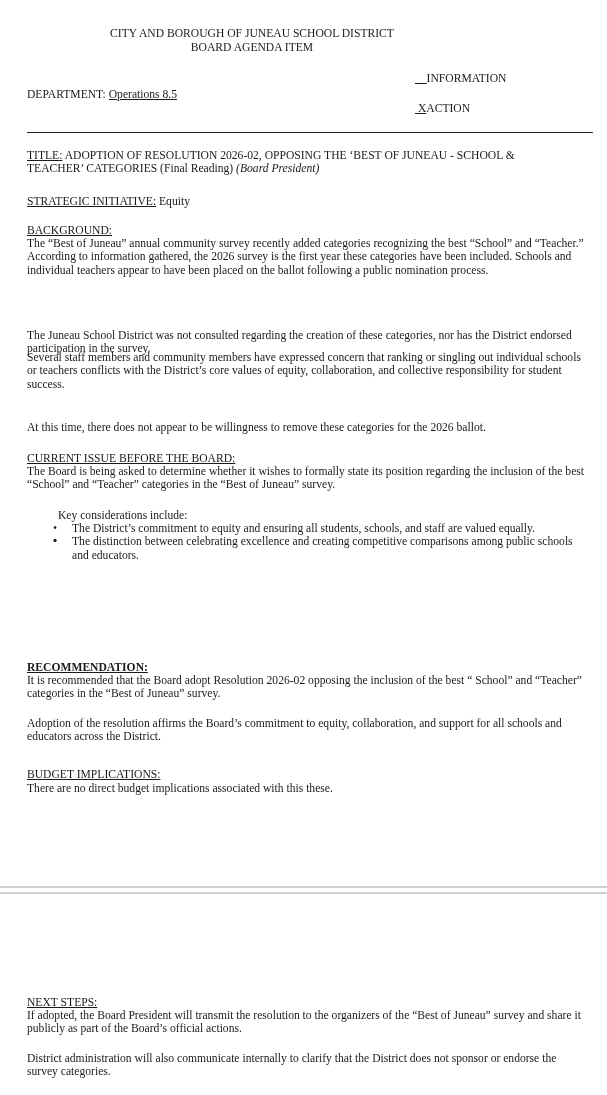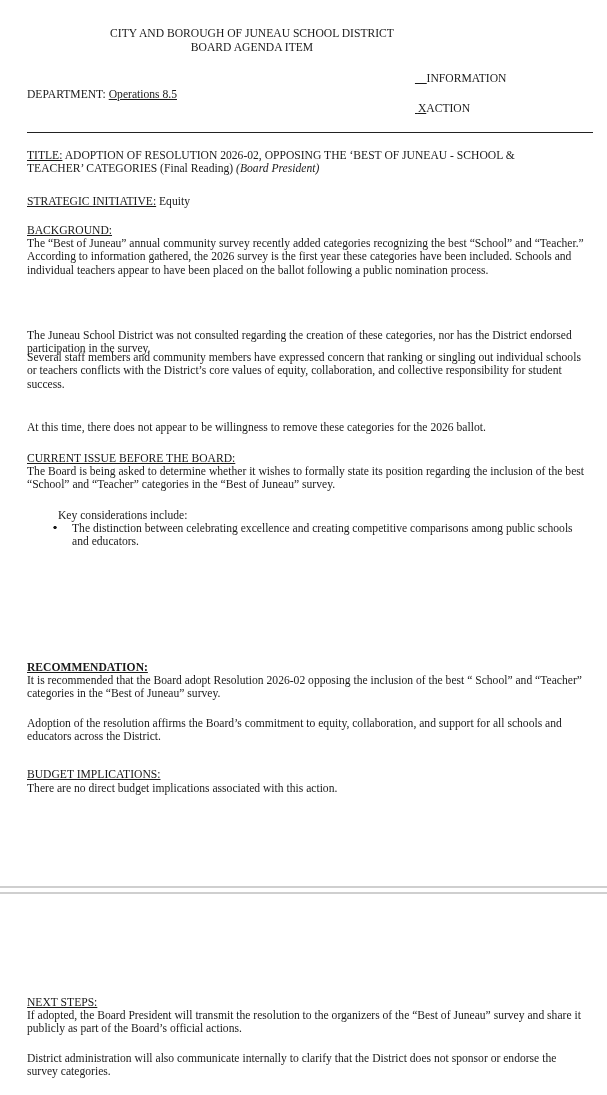--- a/index.html
+++ b/index.html
@@ -49,31 +49,31 @@
 <div class="p u" style="top:224px;">BACKGROUND:</div>
 <div class="p" style="top:237px;">The “Best of Juneau” annual community survey recently added categories recognizing the best “School” and “Teacher.” According to information gathered, the 2026 survey is the first year these categories have been included. Schools and individual teachers appear to have been placed on the ballot following a public nomination process.</div>
 <div class="p" style="top:317px;margin-top:12px;">The Juneau School District was not consulted regarding the creation of these categories, nor has the District endorsed participation in the survey.</div>
 <div class="p" style="top:351px;">Several staff members and community members have expressed concern that ranking or singling out individual schools or teachers conflicts with the District’s core values of equity, collaboration, and collective responsibility for student success.</div>
 <div class="p" style="top:421px;">At this time, there does not appear to be willingness to remove these categories for the 2026 ballot.</div>
 
 <div class="p u" style="top:452px;">CURRENT ISSUE BEFORE THE BOARD:</div>
 <div class="p" style="top:465px;">The Board is being asked to determine whether it wishes to formally state its position regarding the inclusion of the best “School” and “Teacher” categories in the “Best of Juneau” survey.</div>
 <div class="p" style="top:509px;margin-left:31px;">Key considerations include:</div>
 <ul class="bullets" style="top:522px;">
-  <li><span class="dot">•</span></li>
+  <li><span class="dot">•</span><span>The District’s commitment to equity and ensuring all students, schools, and staff are valued equally.</span></li>
   <li><span class="dot">•</span></li>
   <li><span class="dot">•</span></li>
   <li><span class="dot">•</span><span>The distinction between celebrating excellence and creating competitive comparisons among public schools and educators.</span></li>
 </ul>
 
 <div class="p u" style="top:661px; font-weight:bold;">RECOMMENDATION:</div>
 <div class="p" style="top:674px;">It is recommended that the Board adopt Resolution 2026-02 opposing the inclusion of the best “ School” and “Teacher” categories in the “Best of Juneau” survey.</div>
 <div class="p" style="top:717px;">Adoption of the resolution affirms the Board’s commitment to equity, collaboration, and support for all schools and educators across the District.</div>
 
 <div class="p u" style="top:768px;">BUDGET IMPLICATIONS:</div>
-<div class="p" style="top:782px;">There are no direct budget implications associated with this action.</div>
+<div class="p" style="top:782px;">There are no direct budget implications associated with this these.</div>
 
 <div class="pb1" style="top:886px;"></div>
 <div class="pb1" style="top:892px;"></div>
 
 <div class="p u" style="top:996px;">NEXT STEPS:</div>
 <div class="p" style="top:1009px;">If adopted, the Board President will transmit the resolution to the organizers of the “Best of Juneau” survey and share it publicly as part of the Board’s official actions.</div>
 <div class="p" style="top:1052px;">District administration will also communicate internally to clarify that the District does not sponsor or endorse the survey categories.</div>
 
 </body></html>

